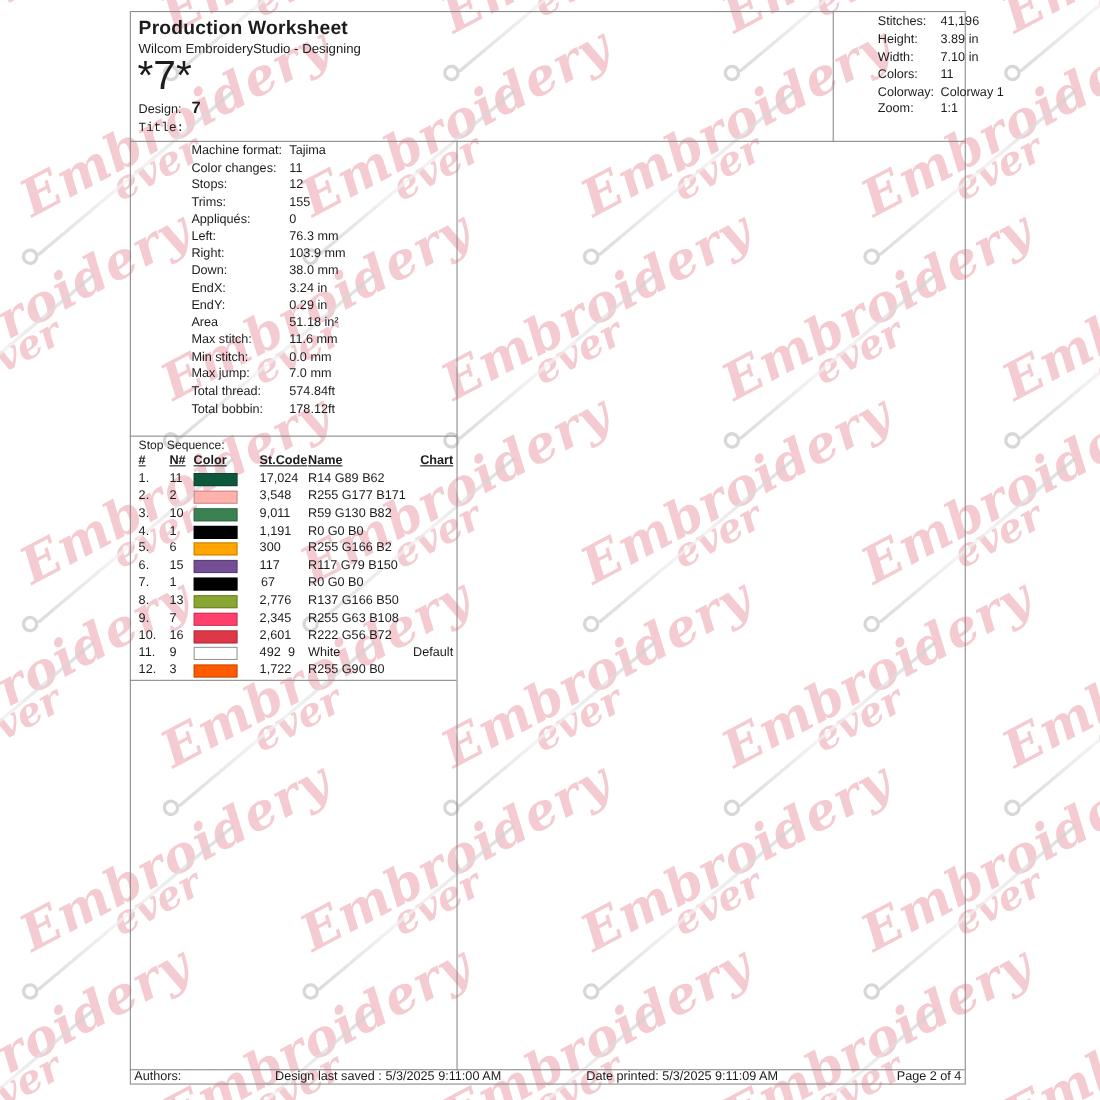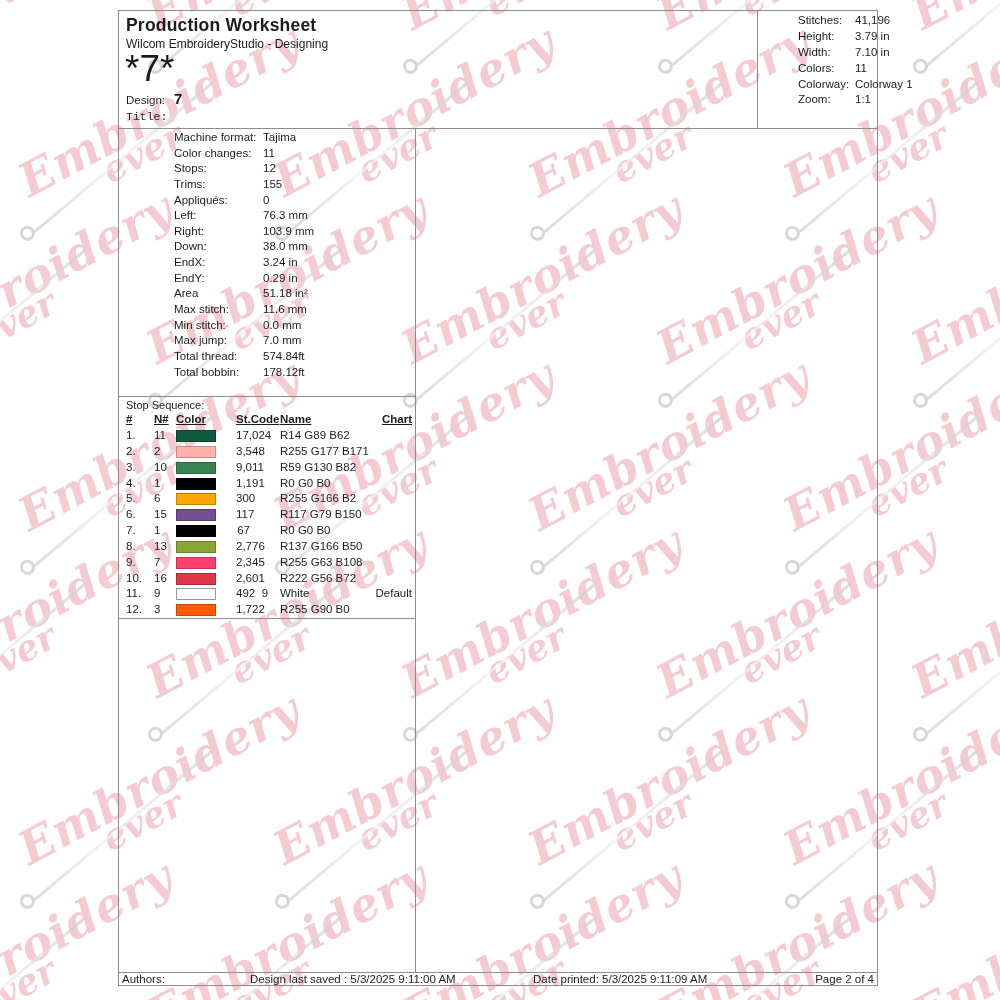--- a/index.html
+++ b/index.html
@@ -280,21 +280,21 @@
   </div>
   <div id="title-row">Title:</div>
 
   <div id="summary-rows">
       <div class="sm-row">
         <span class="row-label">Stitches:</span>
         <span class="row-value">41,196</span>
       </div>
       <div class="sm-row">
         <span class="row-label">Height:</span>
-        <span class="row-value">3.79 in</span>
+        <span class="row-value">3.89 in</span>
       </div>
       <div class="sm-row">
         <span class="row-label">Width:</span>
         <span class="row-value">7.10 in</span>
       </div>
       <div class="sm-row">
         <span class="row-label">Colors:</span>
         <span class="row-value">11</span>
       </div>
       <div class="sm-row">

